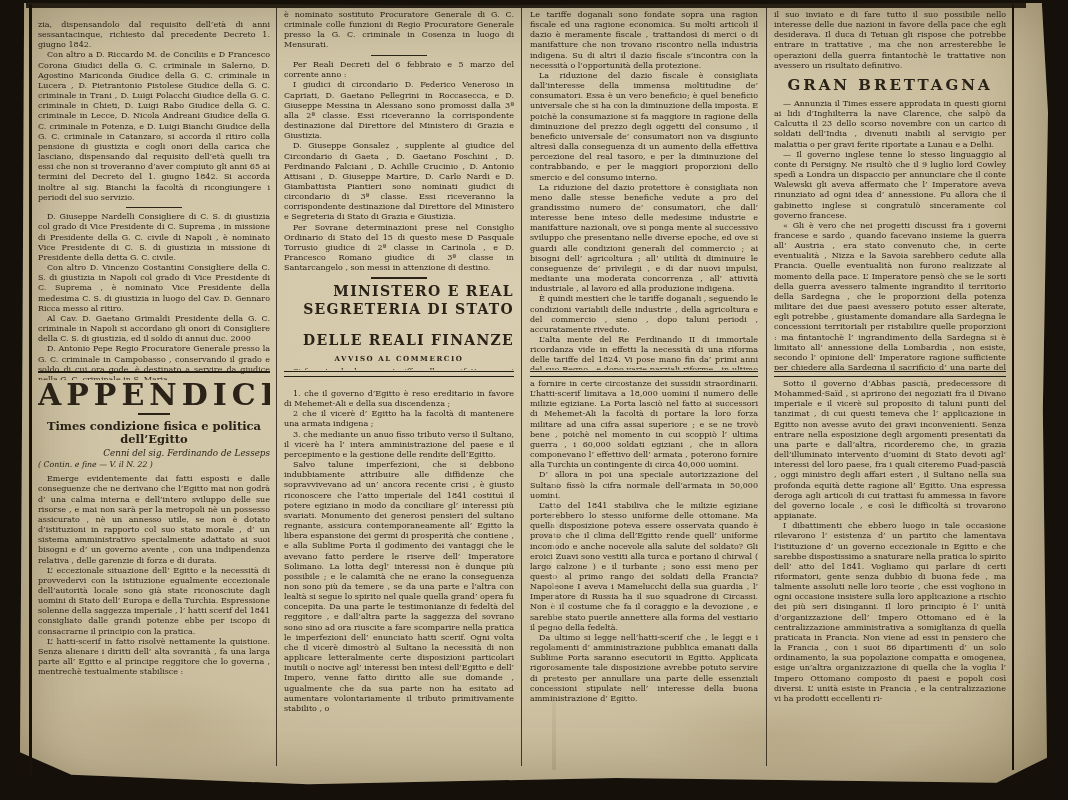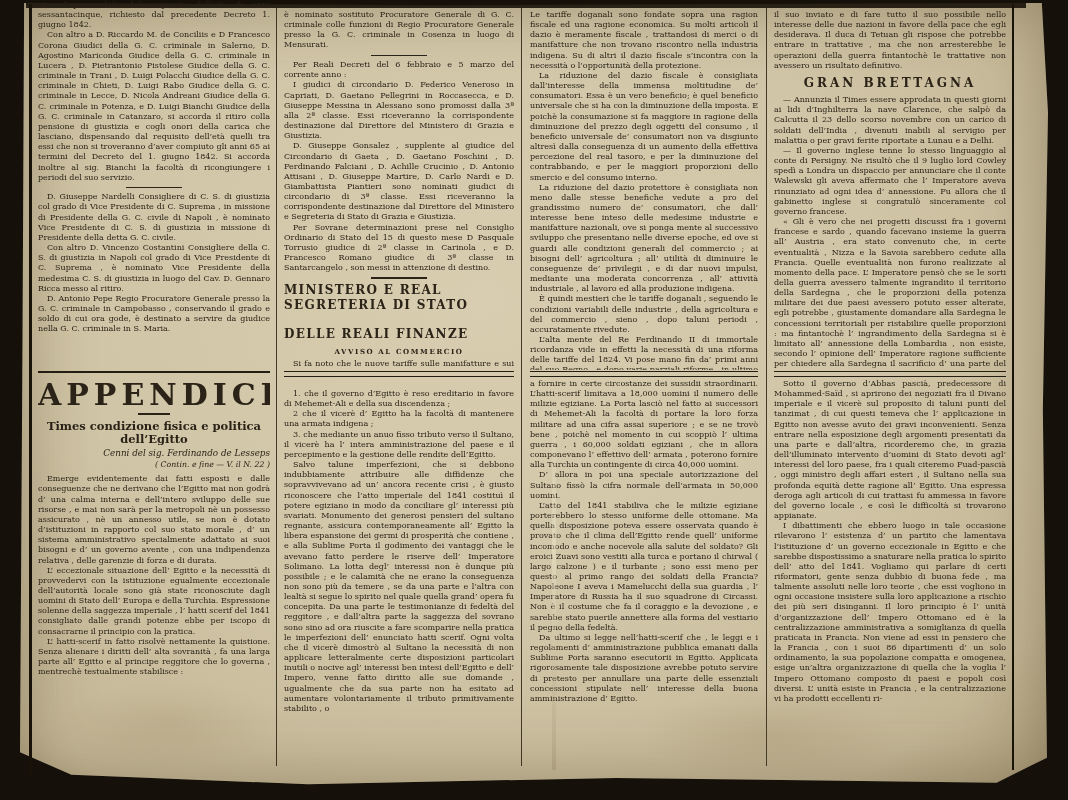--- a/index.html
+++ b/index.html
@@ -24,25 +24,25 @@
     text-rendering:optimizeLegibility;
   }
   .tx{margin:0;}
   .p{text-indent:9px;}
   .p0{text-indent:0;}
   .rule{width:56px;height:1.5px;background:#2b2318;margin:4px auto;text-indent:0;}
   .ruleb{width:32px;height:2.2px;margin:2px auto 5px;}
   .happ{font-size:30px;font-weight:bold;text-align:center;letter-spacing:5px;margin:1px 0 0;line-height:1.02;text-indent:0;}
   .hsub{font-size:11.5px;font-weight:bold;text-align:center;margin:3px 0 2px;text-indent:0;line-height:1.15;}
   .hby{font-style:italic;text-align:right;font-size:8.8px;margin:2px 0 1px;text-indent:0;}
-  .hnote{font-style:italic;text-align:right;font-size:7.8px;margin:0 0 4px;text-indent:0;}
-  .hmin{font-weight:bold;text-align:left;font-size:12px;letter-spacing:1.3px;margin:4px 0 0;text-indent:0;}
+  .hnote{font-style:italic;text-align:left;font-size:7.8px;margin:0 0 4px;text-indent:0;}
+  .hmin{font-weight:bold;text-align:right;font-size:14px;letter-spacing:1.3px;margin:4px 0 0;text-indent:0;}
   .hmin2{margin-top:14px;}
   .havv{text-align:center;font-size:7px;letter-spacing:1.6px;margin:5px 0 3px;text-indent:0;font-weight:bold;}
-  .hgb{font-weight:bold;text-align:center;font-size:12px;letter-spacing:3px;margin:5px 0 4px;text-indent:0;}
+  .hgb{font-weight:bold;text-align:center;font-size:15px;letter-spacing:3px;margin:5px 0 4px;text-indent:0;}
   .divider{position:absolute;top:371px;}
   .div1{height:2.2px;background:#241d12;}
   .div2{height:4px;border-top:1.6px solid #241d12;border-bottom:1px solid #241d12;background:transparent;}
   .stain{position:absolute;pointer-events:none;}
   .crease{
     position:absolute;left:552px;top:400px;width:4px;height:370px;
     background:linear-gradient(to bottom, rgba(240,232,205,0), rgba(240,232,205,.45) 40%, rgba(110,92,55,.18));
     pointer-events:none;
   }
 </style>
@@ -54,26 +54,27 @@
   <div class="paper"></div>
   <div class="topcut"></div>
 
   <div class="vline frame" style="left:29px;top:4px;width:3px;height:772px;"></div>
   <div class="vline frame" style="left:1012px;top:4px;width:2px;height:766px;"></div>
 
   <div class="vline" style="left:276px;top:6px;width:1px;height:760px;"></div>
   <div class="vline" style="left:521px;top:6px;width:1px;height:760px;"></div>
   <div class="vline" style="left:766px;top:6px;width:1px;height:760px;"></div>
 
-  <div class="col" style="left:38px;top:0;width:232px;height:360px;">
+  <div class="col" style="left:38px;top:20px;width:232px;height:360px;">
       <div class="tx p0">zia, dispensandolo dal requisito dell’età di anni sessantacinque, richiesto dal precedente Decreto 1. giugno 1842.</div>
       <div class="tx p">Con altro a D. Riccardo M. de Conciliis e D Francesco Corona Giudici della G. C. criminale in Salerno, D. Agostino Mariconda Giudice della G. C. criminale in Lucera , D. Pietrantonio Pistolese Giudice della G. C. criminale in Trani , D. Luigi Polacchi Giudice della G. C. criminale in Chieti, D. Luigi Rabo Giudice della G. C. criminale in Lecce, D. Nicola Andreani Giudice della G. C. criminale in Potenza, e D. Luigi Bianchi Giudice della G. C. criminale in Catanzaro, si accorda il ritiro colla pensione di giustizia e cogli onori della carica che lasciano, dispensando dal requisito dell’età quelli tra essi che non si troveranno d’aver compiuto gli anni 65 ai termini del Decreto del 1. giugno 1842. Si accorda inoltre al sig. Bianchi la facoltà di ricongiungere i periodi del suo servizio.</div>
       <div class="tx rule"></div>
       <div class="tx p">D. Giuseppe Nardelli Consigliere di C. S. di giustizia col grado di Vice Presidente di C. Suprema , in missione di Presidente della G. C. civile di Napoli , è nominato Vice Presidente di C. S. di giustizia in missione di Presidente della detta G. C. civile.</div>
       <div class="tx p">Con altro D. Vincenzo Costantini Consigliere della C. S. di giustizia in Napoli col grado di Vice Presidente di C. Suprema , è nominato Vice Presidente della medesima C. S. di giustizia in luogo del Cav. D. Gennaro Ricca messo al ritiro.</div>
+      <div class="tx p">Al Cav. D. Gaetano Grimaldi Presidente della G. C. criminale in Napoli si accordano gli onori di Consigliere della C. S. di giustizia, ed il soldo di annui duc. 2000</div>
       <div class="tx p">D. Antonio Pepe Regio Procuratore Generale presso la G. C. criminale in Campobasso , conservando il grado e soldo di cui ora gode, è destinato a servire da giudice nella G. C. criminale in S. Maria.</div>
     </div>
   <div class="col" style="left:284px;top:10px;width:230px;height:360px;">
       <div class="tx p0">è nominato sostituto Procuratore Generale di G. C. criminale colle funzioni di Regio Procuratore Generale presso la G. C. criminale in Cosenza in luogo di Mensurati.</div>
       <div class="tx rule"></div>
       <div class="tx p">Per Reali Decreti del 6 febbraio e 5 marzo del corrente anno :</div>
       <div class="tx p">I giudici di circondario D. Federico Veneroso in Capriati, D. Gaetano Pellegrini in Roccasecca, e D. Giuseppe Messina in Alessano sono promossi dalla 3ª alla 2ª classe. Essi riceveranno la corrispondente destinazione dal Direttore del Ministero di Grazia e Giustizia.</div>
       <div class="tx p">D. Giuseppe Gonsalez , supplente al giudice del Circondario di Gaeta , D. Gaetano Foschini , D. Ferdinando Falciani , D. Achille Crucinio , D. Antonio Attisani , D. Giuseppe Martire, D. Carlo Nardi e D. Giambattista Piantieri sono nominati giudici di circondario di 3ª classe. Essi riceveranno la corrispondente destinazione dal Direttore del Ministero e Segreteria di Stato di Grazia e Giustizia.</div>
       <div class="tx p">Per Sovrane determinazioni prese nel Consiglio Ordinario di Stato del 15 di questo mese D  Pasquale Torrusio giudice di 2ª classe in Carinola , e D. Francesco Romano giudice di 3ª classe in Santarcangelo ,  son messi  in attenzione di destino.</div>
       <div class="tx rule"></div>

